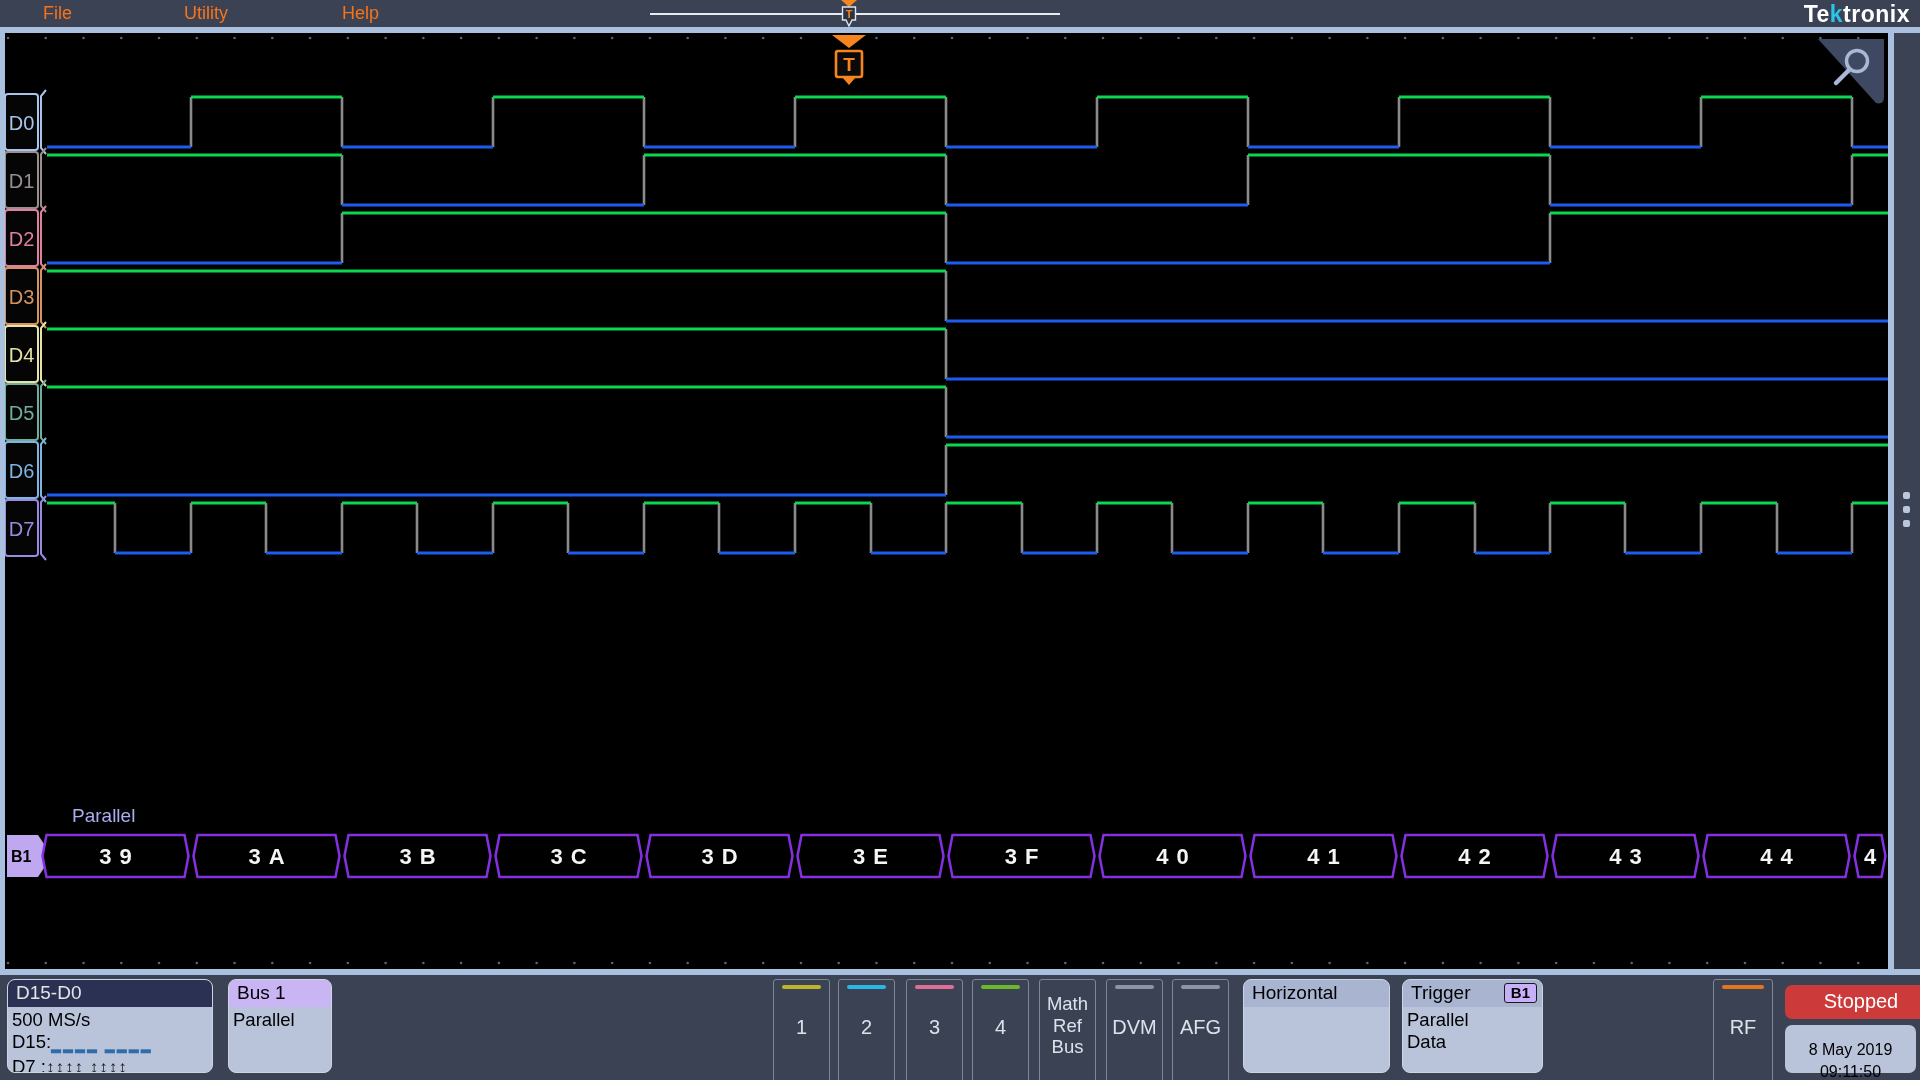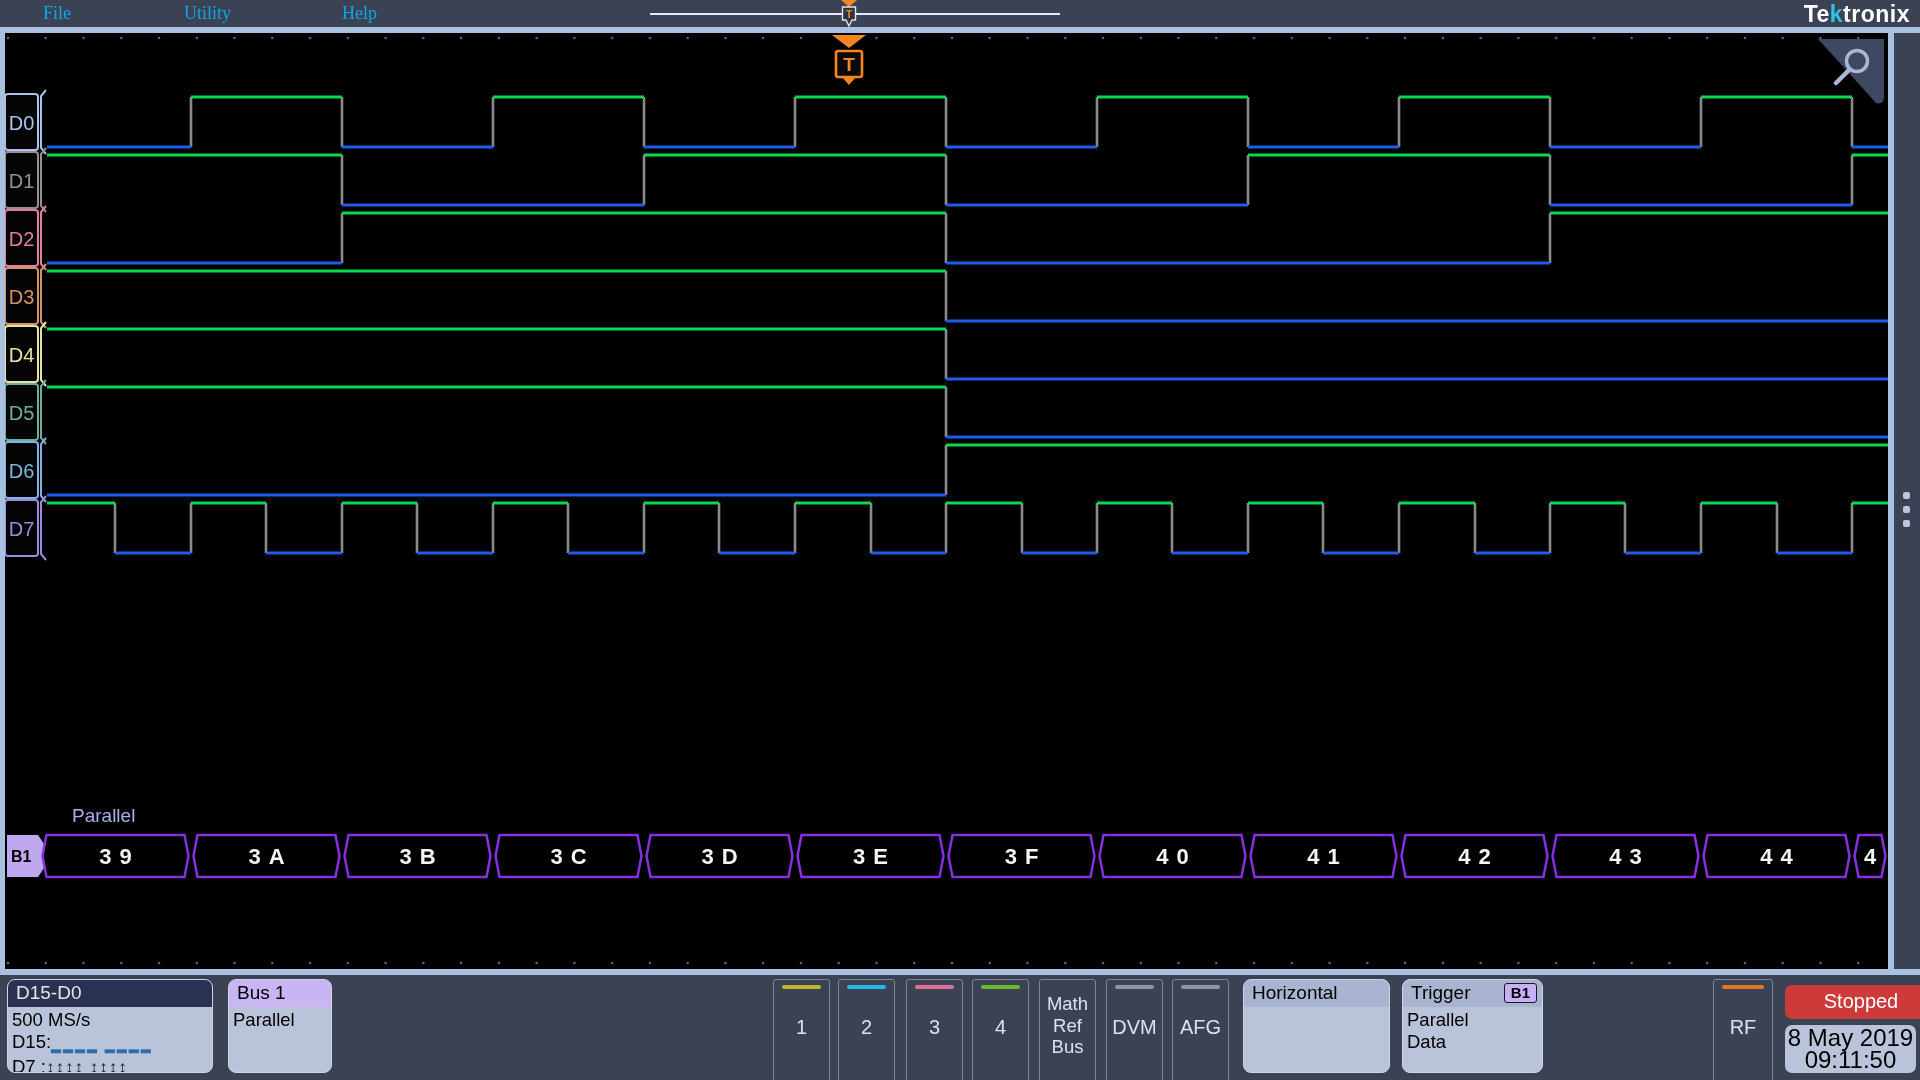--- a/index.html
+++ b/index.html
@@ -3,21 +3,21 @@
 <meta charset="utf-8">
 <style>
   * { margin:0; padding:0; box-sizing:border-box; }
   html,body { width:1920px; height:1080px; background:#000; overflow:hidden;
               font-family:"Liberation Sans", sans-serif; }
   #stage { position:relative; width:1920px; height:1080px; background:#000; }
 
   
   #menubar { position:absolute; left:0; top:0; width:1920px; height:27px;
              background:#3a4254; z-index:5; }
-  .menu-item { position:absolute; top:3px; color:#0ea5e9; font-size:18px; cursor:default;font-family:Liberation Serif, serif; }
+  .menu-item { position:absolute; top:3px; color:#f97316; font-size:18px; cursor:default; }
   #logo { position:absolute; right:10px; top:1px; font-size:23px; font-weight:bold;
           color:#ffffff; letter-spacing:0.5px; }
   #logo .k { color:#2ec3e8; }
   #hpos-line { position:absolute; top:13px; height:2px; background:#e8ecf2; }
   #mini-trig { position:absolute; top:0; z-index:6; }
 
   
   #plot { position:absolute; left:0; top:27px; z-index:1; }
 
   
@@ -39,22 +39,22 @@
   .sbtn { position:absolute; top:4px; height:106px; width:57px; background:#3a4254;
           border:1px solid #7e8799; border-radius:3px; color:#dde2ea;
           text-align:center; font-size:20px; }
   .sbtn .bar { position:absolute; top:5px; left:8px; right:8px; height:4px; border-radius:2px; }
   .sbtn .lbl1 { position:absolute; top:36px; left:0; right:0; }
   .sbtn .lbl3 { position:absolute; top:13px; left:0; right:0; font-size:18.5px; line-height:21.5px; }
   #stopped { position:absolute; left:1785px; top:10px; width:152px; height:34px;
              background:#cd3a3a; border-radius:7px; color:#fff; font-size:20px;
              text-align:center; line-height:33px; }
   #datetime { position:absolute; left:1785px; top:50px; width:131px; height:48px;
-              background:#b9c4da; border-radius:7px; color:#000; font-size:24px;
-              text-align:center; line-height:22px; padding-top:2px; }
+              background:#b9c4da; border-radius:7px; color:#000; font-size:16px;
+              text-align:center; line-height:22px; padding-top:14px; }
 </style>
 </head>
 <body>
 
 <div id="stage">
 
   <div id="menubar">
     <span class="menu-item" style="left:43px">File</span>
     <span class="menu-item" style="left:184px">Utility</span>
     <span class="menu-item" style="left:342px">Help</span>

